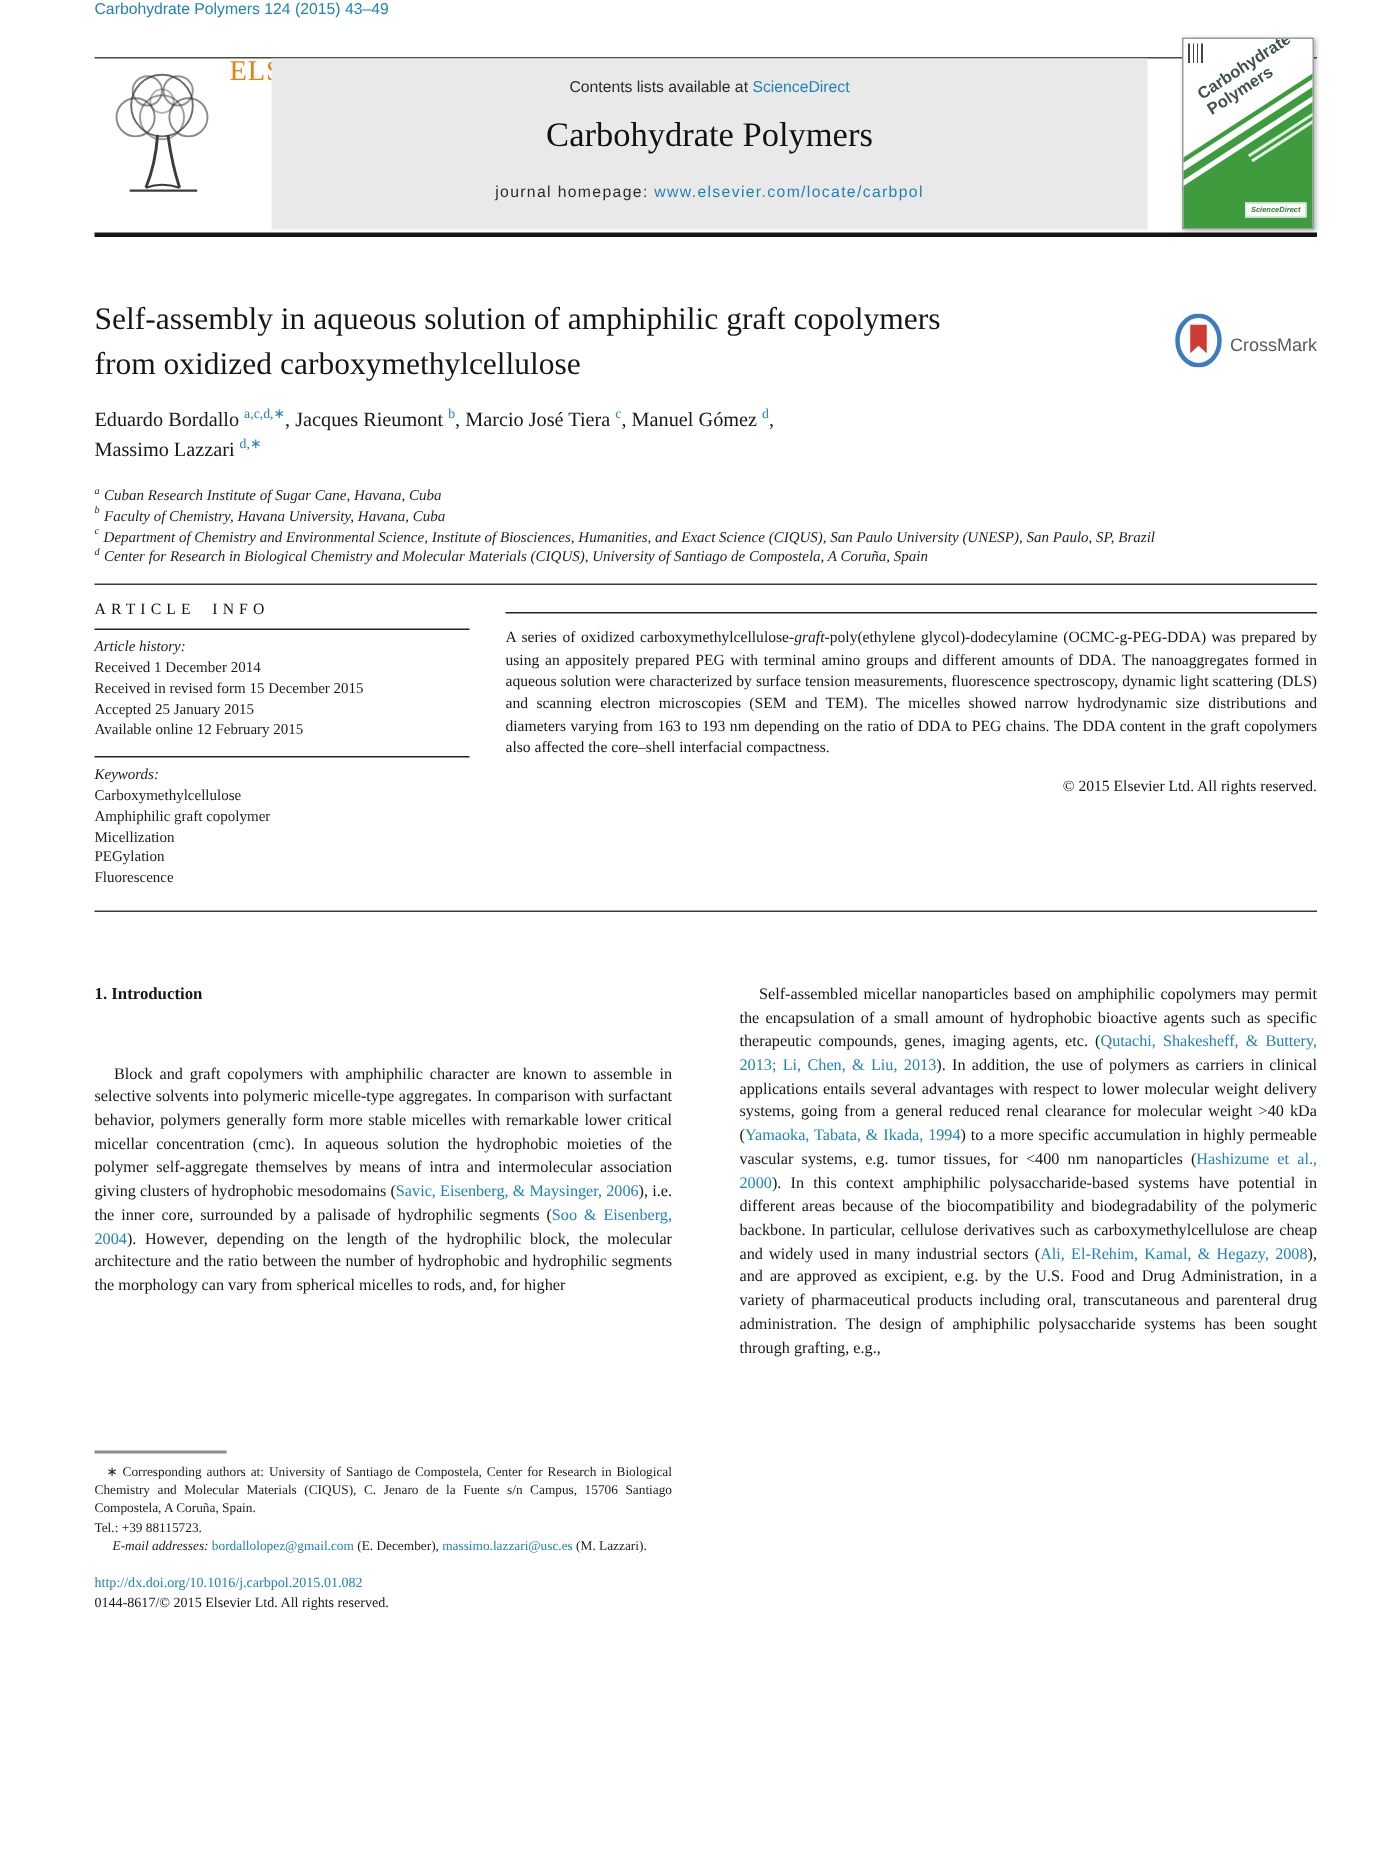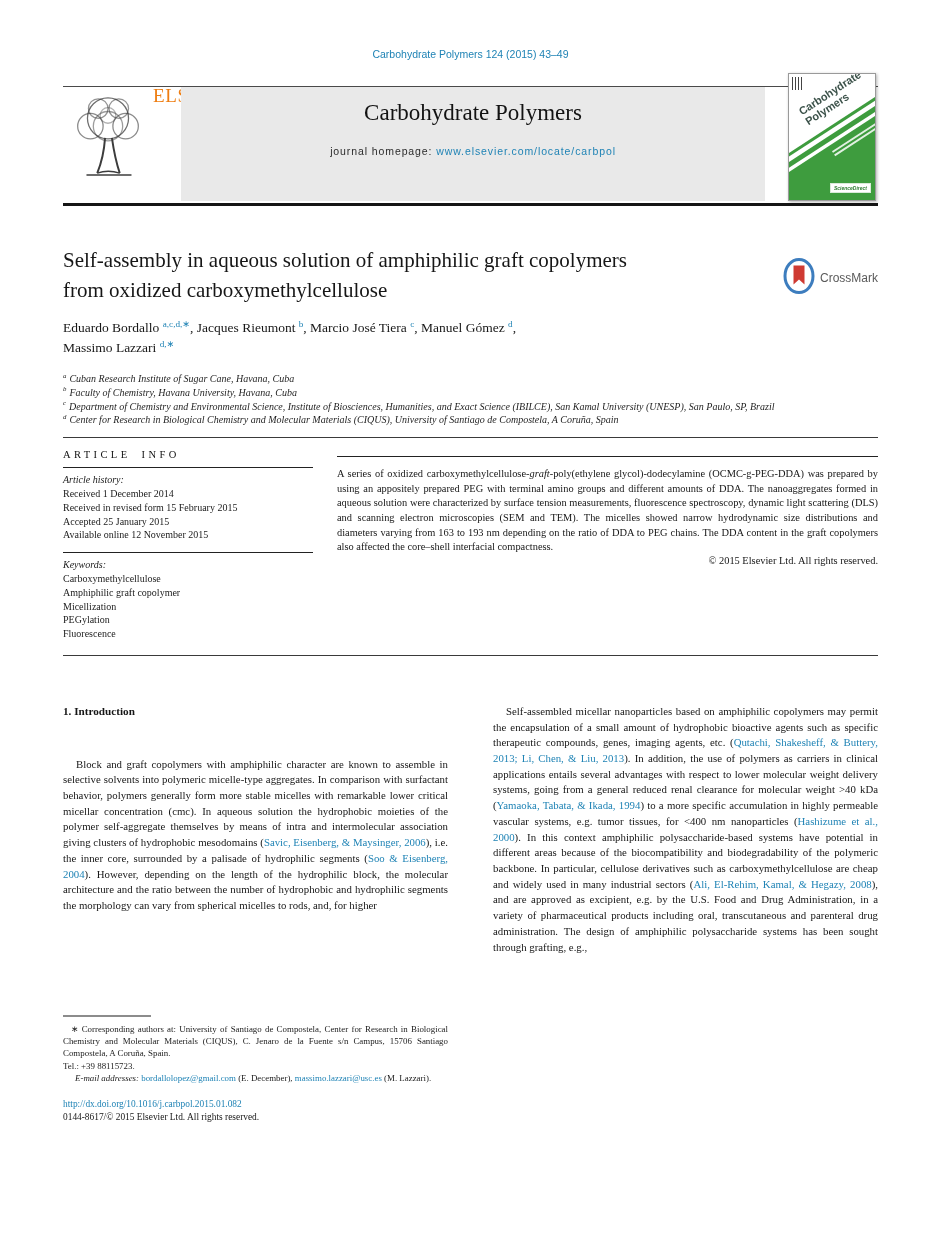--- a/index.html
+++ b/index.html
@@ -1,21 +1,21 @@
 <!DOCTYPE html>
 <html><head>
 <meta charset="utf-8">
 <style>
   * { margin:0; padding:0; box-sizing:border-box; }
   html,body { background:#ffffff; }
   body { font-family:"Liberation Serif", serif; color:#1b1b1b; }
   .page { position:relative; width:926px; height:1234px; margin:0 auto; background:#fff;
           padding:0 48px 0 63px; overflow:hidden; }
 
-  .citation { padding-top:48px; text-align:center; font-family:"Liberation Sans",sans-serif;
+  .citation { font-family:"Liberation Sans",sans-serif;
               font-size:10.5px; color:#1f83b5; }
   .top-rule { margin-top:26px; border-top:1px solid #4a4a4a; }
 
   .header { position:relative; display:flex; height:114px; }
   .elsevier-block { width:118px; flex:none; display:flex; flex-direction:row; align-items:flex-start; padding-top:2px; }
   .elsevier-word { font-family:"Liberation Serif",serif; font-size:19px; color:#ee7d11; letter-spacing:.6px; margin-top:-4px; }
   .graybox { flex:1; background:#e9e9e9; text-align:center; margin-right:113px; }
   .contents-line { margin-top:13px; font-family:"Liberation Sans",sans-serif; font-size:10.5px; color:#2b2b2b; }
   .contents-line .lnk { color:#1f83b5; }
   .journal-name { margin-top:13px; font-size:23px; color:#121212; }
@@ -61,21 +61,21 @@
 
   .info-abstract { display:flex; padding-top:11px; }
   .info-col { width:250px; margin-right:24px; flex:none; }
   .abs-col { flex:1; }
   .sec-head { font-size:10.5px; letter-spacing:3.4px; word-spacing:5px; color:#111; white-space:nowrap; }
   .head-rule { border-top:1px solid #222; margin-top:7px; }
   .info-label { font-style:italic; font-size:10px; margin-top:5px; line-height:13.8px; }
   .info-line { font-size:10px; line-height:13.8px; }
   .mid-rule { border-top:1px solid #222; margin-top:10px; }
   .abs-text { margin-top:10px; font-size:10.4px; line-height:14.6px; text-align:justify; color:#161616; }
-  .abs-copy { text-align:right; font-size:10.4px; margin-top:0; color:#161616; }
+  .abs-copy { text-align:right; font-size:10.4px; margin-top:12px; color:#161616; }
   .rule-bottom { margin-top:14px; }
 
   .body-cols { display:flex; margin-top:48px; height:420px; }
   .bcol { width:385px; flex:none; font-size:10.8px; line-height:15.7px; text-align:justify; color:#161616;gap:20px; }
   .bcol.left { margin-right:45px; display:flex; flex-direction:column; }
   .sec1 { font-size:11.2px; font-weight:700; margin-bottom:17px; text-align:left; }
   .bcol p { margin:0; }
   .p-indent { text-indent:13px; }
   .footnote { margin-top:auto; }
   .fn-rule { width:88px; border-top:2px solid #8c8c8c; margin-bottom:6px; }
@@ -108,20 +108,23 @@
           </g>
           <path d="M43 50 C42 64 40 74 35 86 M50 50 C52 64 54 74 58 86" stroke-width="2"></path>
           <path d="M35 86 Q46 82 58 86" stroke-width="1.5"></path>
           <path d="M24 88 H70" stroke-width="1.5"></path>
         </svg>
       </span>
       <div class="elsevier-word">ELSEVIER</div>
     </div>
 
     <div class="graybox">
+      <div class="contents-line">
+        <span>Contents lists available at </span><span class="lnk">ScienceDirect</span>
+      </div>
       <div class="journal-name">Carbohydrate Polymers</div>
       <div class="homepage-line">
         <span>journal homepage: </span><span class="lnk">www.elsevier.com/locate/carbpol</span>
       </div>
     </div>
 
     <div class="cover">
       <div class="cover-barcode"></div>
       <div class="cover-stripe-a"></div>
       <div class="cover-stripe-b"></div>
@@ -147,35 +150,35 @@
       </span>
       <span class="crossmark-label">CrossMark</span>
     </div>
   </div>
 
   <div class="authors"><span>Eduardo Bordallo </span><span class="seg-link"><sup>a,c,d,∗</sup></span><span>, Jacques Rieumont </span><span class="seg-link"><sup>b</sup></span><span>, Marcio José Tiera </span><span class="seg-link"><sup>c</sup></span><span>, Manuel Gómez </span><span class="seg-link"><sup>d</sup></span><span>,</span><br><span>Massimo Lazzari </span><span class="seg-link"><sup>d,∗</sup></span></div>
 
   <div class="affiliations">
     <div class="affil"><sup>a</sup><span>Cuban Research Institute of Sugar Cane, Havana, Cuba</span></div>
     <div class="affil"><sup>b</sup><span>Faculty of Chemistry, Havana University, Havana, Cuba</span></div>
-    <div class="affil"><sup>c</sup><span>Department of Chemistry and Environmental Science, Institute of Biosciences, Humanities, and Exact Science (IBILCE), San Kamal University (UNESP), San Paulo, SP, Brazil</span></div>
+    <div class="affil"><sup>c</sup><span>Department of Chemistry and Environmental Science, Institute of Biosciences, Humanities, and Exact Science (CIQUS), San Paulo University (UNESP), San Paulo, SP, Brazil</span></div>
     <div class="affil"><sup>d</sup><span>Center for Research in Biological Chemistry and Molecular Materials (CIQUS), University of Santiago de Compostela, A Coruña, Spain</span></div>
   </div>
 
   <div class="rule rule-affil"></div>
 
   <div class="info-abstract">
     <div class="info-col">
       <div class="sec-head">ARTICLE INFO</div>
       <div class="head-rule"></div>
       <div class="info-label">Article history:</div>
       <div class="info-line">Received 1 December 2014</div>
-      <div class="info-line">Received in revised form 15 February 2015</div>
+      <div class="info-line">Received in revised form 15 December 2015</div>
       <div class="info-line">Accepted 25 January 2015</div>
-      <div class="info-line">Available online 12 November 2015</div>
+      <div class="info-line">Available online 12 February 2015</div>
       <div class="mid-rule"></div>
       <div class="info-label">Keywords:</div>
       <div class="info-line">Carboxymethylcellulose</div>
       <div class="info-line">Amphiphilic graft copolymer</div>
       <div class="info-line">Micellization</div>
       <div class="info-line">PEGylation</div>
       <div class="info-line">Fluorescence</div>
     </div>
     <div class="abs-col">
       <div class="head-rule"></div>

